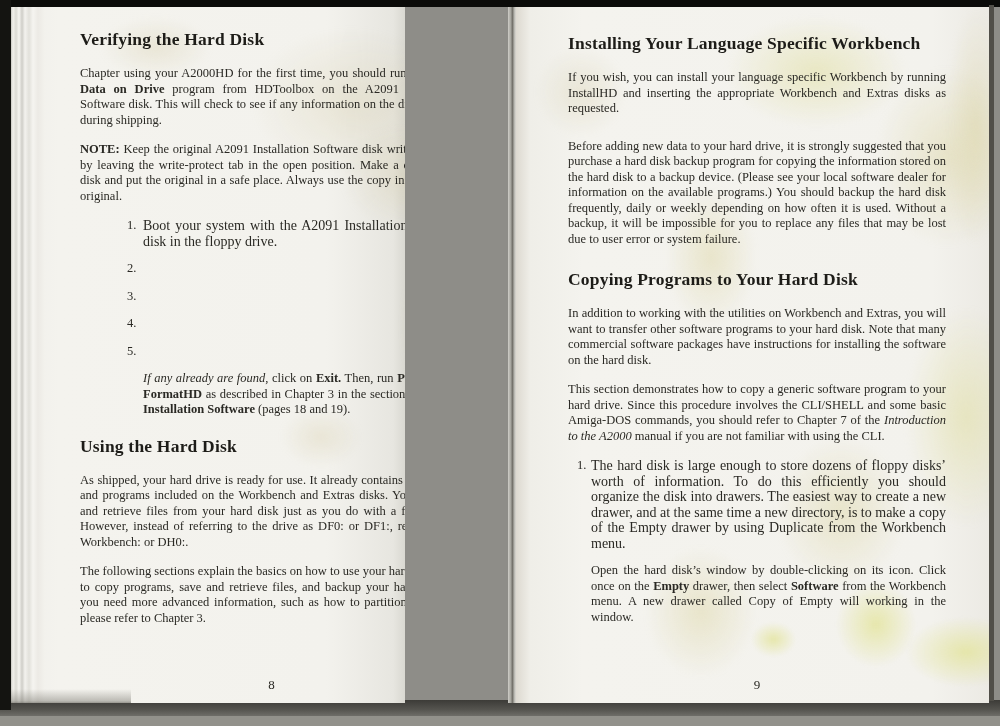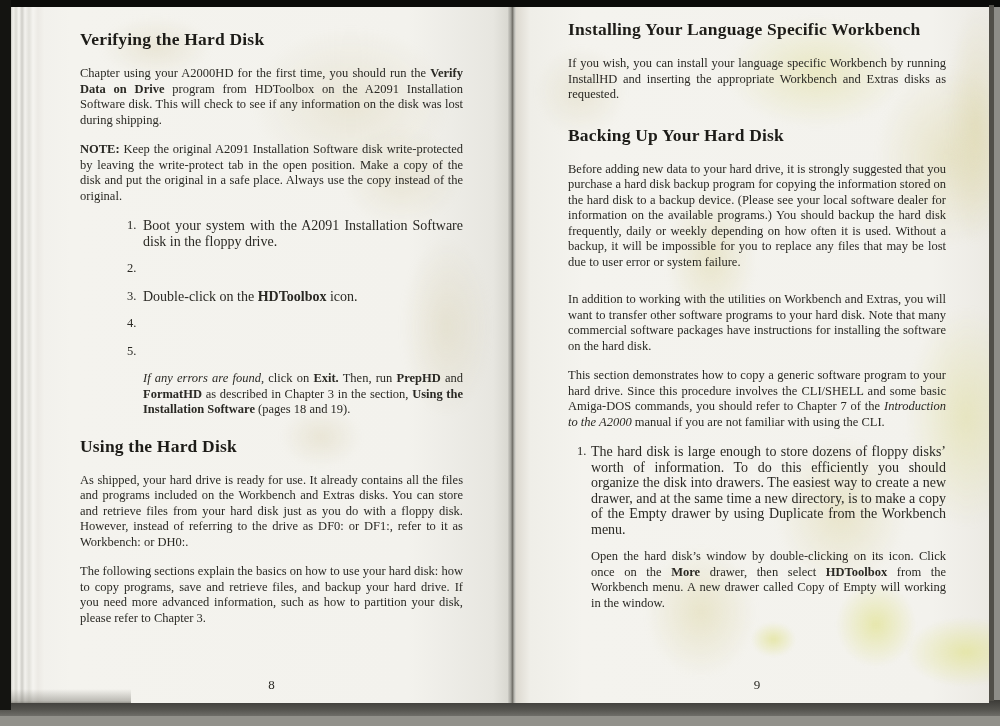--- a/index.html
+++ b/index.html
@@ -15,21 +15,21 @@
     background:linear-gradient(180deg,#3c3b37 0%,#55544f 60%,#6e6d68 100%);}
   .bed-light{position:absolute;left:0;top:716px;width:1000px;height:10px;background:#92918b;}
 
   
   .top-edge{position:absolute;left:0;top:0;width:1000px;height:7px;background:#0b0b09;z-index:6;}
   .left-edge{position:absolute;left:0;top:0;width:11px;height:710px;background:#141411;z-index:6;}
   .right-edge{position:absolute;left:989px;top:5px;width:5px;height:696px;background:#514f49;z-index:6;}
 
   
   .page{position:absolute;top:7px;height:696px;overflow:hidden;}
-  .page-left{left:11px;width:497px;
+  .page-left{left:11px;width:394px;
     background:linear-gradient(90deg,#efeeea 0%,#f4f3ee 12%,#f3f2ed 80%,#e7e6e0 97%,#d9d8d1 100%);}
   .page-right{left:516px;width:473px;
     background:linear-gradient(90deg,#ddd9d0 0%,#efeee8 3%,#f4f3ee 14%,#f3f2ed 88%,#eceae4 100%);}
   .gutter{position:absolute;left:508px;top:7px;width:8px;height:696px;
     background:linear-gradient(90deg,#cfcec8 0%,#a5a49d 35%,#716f68 55%,#b9b8b1 80%,#dcdad4 100%);}
 
   
   .page-stack{position:absolute;left:0;top:0;width:34px;height:100%;
     background:
       linear-gradient(90deg,#c9c8c2 0px,#f2f1ec 2px,#dbdad4 5px,#f6f5f1 8px,#cfcec8 11px,#f3f2ee 14px,#e2e1db 18px,#f5f4f0 22px,#eceae5 27px,#f3f2ed 34px);}
@@ -39,21 +39,21 @@
   
   .stain{position:absolute;border-radius:50%;filter:blur(3px);pointer-events:none;}
   .s-a{background:radial-gradient(closest-side,rgba(224,222,160,.55),rgba(224,222,160,0));}
   .s-b{background:radial-gradient(closest-side,rgba(216,208,150,.4),rgba(216,208,150,0));}
   .s-c{background:radial-gradient(closest-side,rgba(226,227,150,.75),rgba(226,227,150,0));filter:blur(1.5px);}
   .s-d{background:radial-gradient(closest-side,rgba(210,200,160,.30),rgba(210,200,160,0));}
 
   
   .content{position:absolute;color:#2a2924;}
   .content-left{left:69px;top:22px;width:383px;}
-  .content-right{left:52px;top:12px;width:378px;}
+  .content-right{left:52px;top:26px;width:378px;}
   h1{font-size:17.5px;line-height:20px;font-weight:bold;color:#1d1c18;margin:0 0 17px 0;letter-spacing:.2px;}
   p{font-size:12.5px;line-height:15.5px;text-align:justify;margin:0 0 14px 0;}
   .b{font-weight:bold;}
   .i{font-style:italic;}
   .olist{margin:0 0 12px 0;}
   .li{display:flex;margin:0 0 12px 0;}
   .ol-left .li{padding-left:47px;}
   .ol-left .num{flex:0 0 16px;}
   .ol-right .li{padding-left:9px;}
   .ol-right .num{flex:0 0 14px;}
@@ -93,31 +93,30 @@
       <div class="olist ol-left">
         <div class="li">
           <span class="num">1.</span>
           <div class="li-text"><span>Boot your system with the A2091 Installation Software disk in the floppy drive.</span></div>
         </div>
         <div class="li">
           <span class="num">2.</span>
         </div>
         <div class="li">
           <span class="num">3.</span>
-          <div class="li-text"><span>Double-click on the </span><span class="b">HDToolbox</span><span> icon.</span></div>
         </div>
         <div class="li">
           <span class="num">4.</span>
         </div>
         <div class="li">
           <span class="num">5.</span>
         </div>
       </div>
 
-      <p class="cond"><span class="i">If any errors are found</span><span>, click on </span><span class="b">Exit.</span><span> Then, run </span><span class="b">PrepHD</span><span> and </span><span class="b">FormatHD</span><span> as described in Chapter 3 in the section, </span><span class="b">Using the Installation Software</span><span> (pages 18 and 19).</span></p>
+      <p class="cond"><span class="i">If any already are found</span><span>, click on </span><span class="b">Exit.</span><span> Then, run </span><span class="b">PrepHD</span><span> and </span><span class="b">FormatHD</span><span> as described in Chapter 3 in the section, </span><span class="b">Using the Installation Software</span><span> (pages 18 and 19).</span></p>
 
       <div class="sec-gap"></div>
       <h1>Using the Hard Disk</h1>
       <p><span>As shipped, your hard drive is ready for use. It already contains all the files and programs included on the Workbench and Extras disks. You can store and retrieve files from your hard disk just as you do with a floppy disk. However, instead of referring to the drive as DF0: or DF1:, refer to it as Workbench: or DH0:.</span></p>
       <p><span>The following sections explain the basics on how to use your hard disk: how to copy programs, save and retrieve files, and backup your hard drive. If you need more advanced information, such as how to partition your disk, please refer to Chapter 3.</span></p>
     </div>
 
     <div class="pagenum pagenum-left">8</div>
   </div>
 
@@ -134,34 +133,34 @@
     <div class="stain s-c" style="left:390px;top:610px;width:120px;height:70px;"></div>
     <div class="stain s-c" style="left:235px;top:615px;width:45px;height:35px;"></div>
     <div class="stain s-b" style="left:430px;top:0px;width:60px;height:240px;"></div>
     <div class="stain s-d" style="left:20px;top:40px;width:90px;height:90px;"></div>
 
     <div class="content content-right">
       <h1>Installing Your Language Specific Workbench</h1>
       <p><span>If you wish, you can install your language specific Workbench by running InstallHD and inserting the appropriate Workbench and Extras disks as requested.</span></p>
 
       <div style="height:8px;"></div>
-      <h1>Backing Up Your Hard Disk</h1>
       <p><span>Before adding new data to your hard drive, it is strongly suggested that you purchase a hard disk backup program for copying the information stored on the hard disk to a backup device. (Please see your local software dealer for information on the available programs.) You should backup the hard disk frequently, daily or weekly depending on how often it is used. Without a backup, it will be impossible for you to replace any files that may be lost due to user error or system failure.</span></p>
 
       <div style="height:8px;"></div>
+      <h1>Copying Programs to Your Hard Disk</h1>
       <p><span>In addition to working with the utilities on Workbench and Extras, you will want to transfer other software programs to your hard disk. Note that many commercial software packages have instructions for installing the software on the hard disk.</span></p>
       <p><span>This section demonstrates how to copy a generic software program to your hard drive. Since this procedure involves the CLI/SHELL and some basic Amiga-DOS commands, you should refer to Chapter 7 of the </span><span class="i">Introduction to the A2000</span><span> manual if you are not familiar with using the CLI.</span></p>
 
       <div class="olist ol-right">
         <div class="li">
           <span class="num">1.</span>
           <div class="li-text"><span>The hard disk is large enough to store dozens of floppy disks’ worth of information. To do this efficiently you should organize the disk into drawers. The easiest way to create a new drawer, and at the same time a new directory, is to make a copy of the Empty drawer by using Duplicate from the Workbench menu.</span></div>
         </div>
       </div>
-      <p class="li-cont"><span>Open the hard disk’s window by double-clicking on its icon. Click once on the </span><span class="b">More</span><span> drawer, then select </span><span class="b">HDToolbox</span><span> from the Workbench menu. A new drawer called Copy of Empty will working in the window.</span></p>
+      <p class="li-cont"><span>Open the hard disk’s window by double-clicking on its icon. Click once on the </span><span class="b">Empty</span><span> drawer, then select </span><span class="b">Software</span><span> from the Workbench menu. A new drawer called Copy of Empty will working in the window.</span></p>
     </div>
 
     <div class="pagenum pagenum-right">9</div>
   </div>
 
   <div class="top-edge"></div>
   <div class="left-edge"></div>
   <div class="right-edge"></div>
 </div>
 

